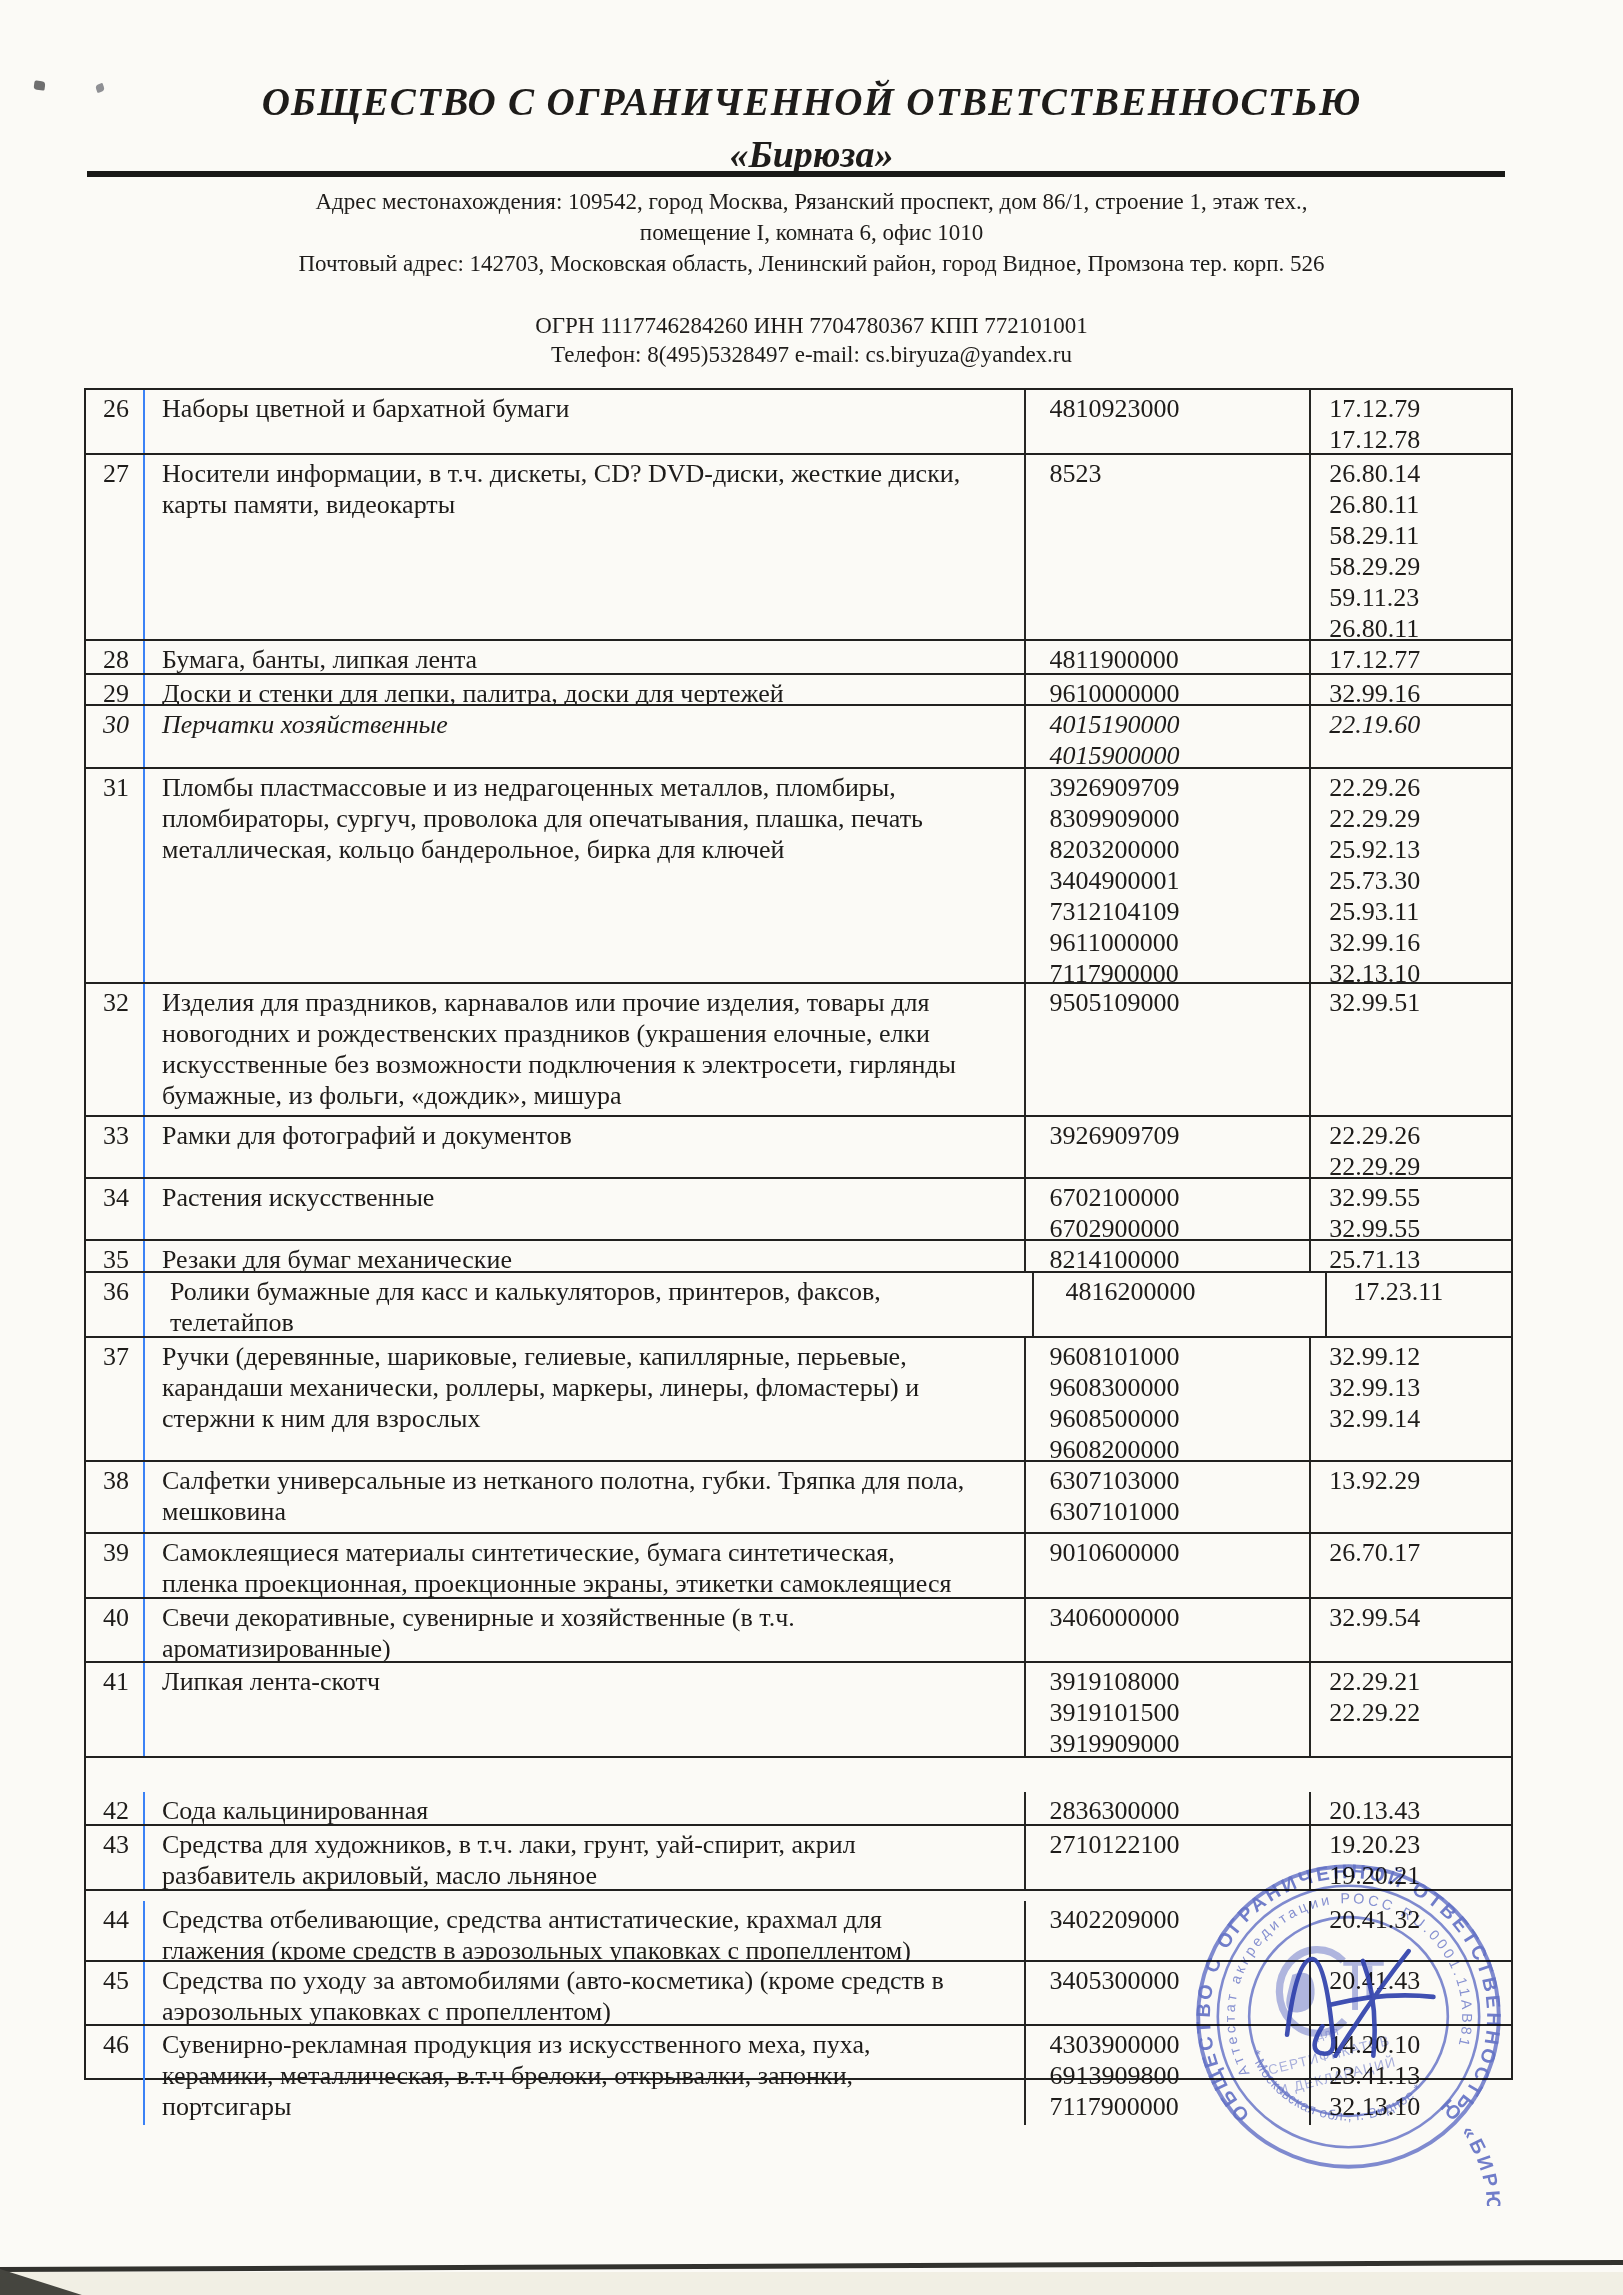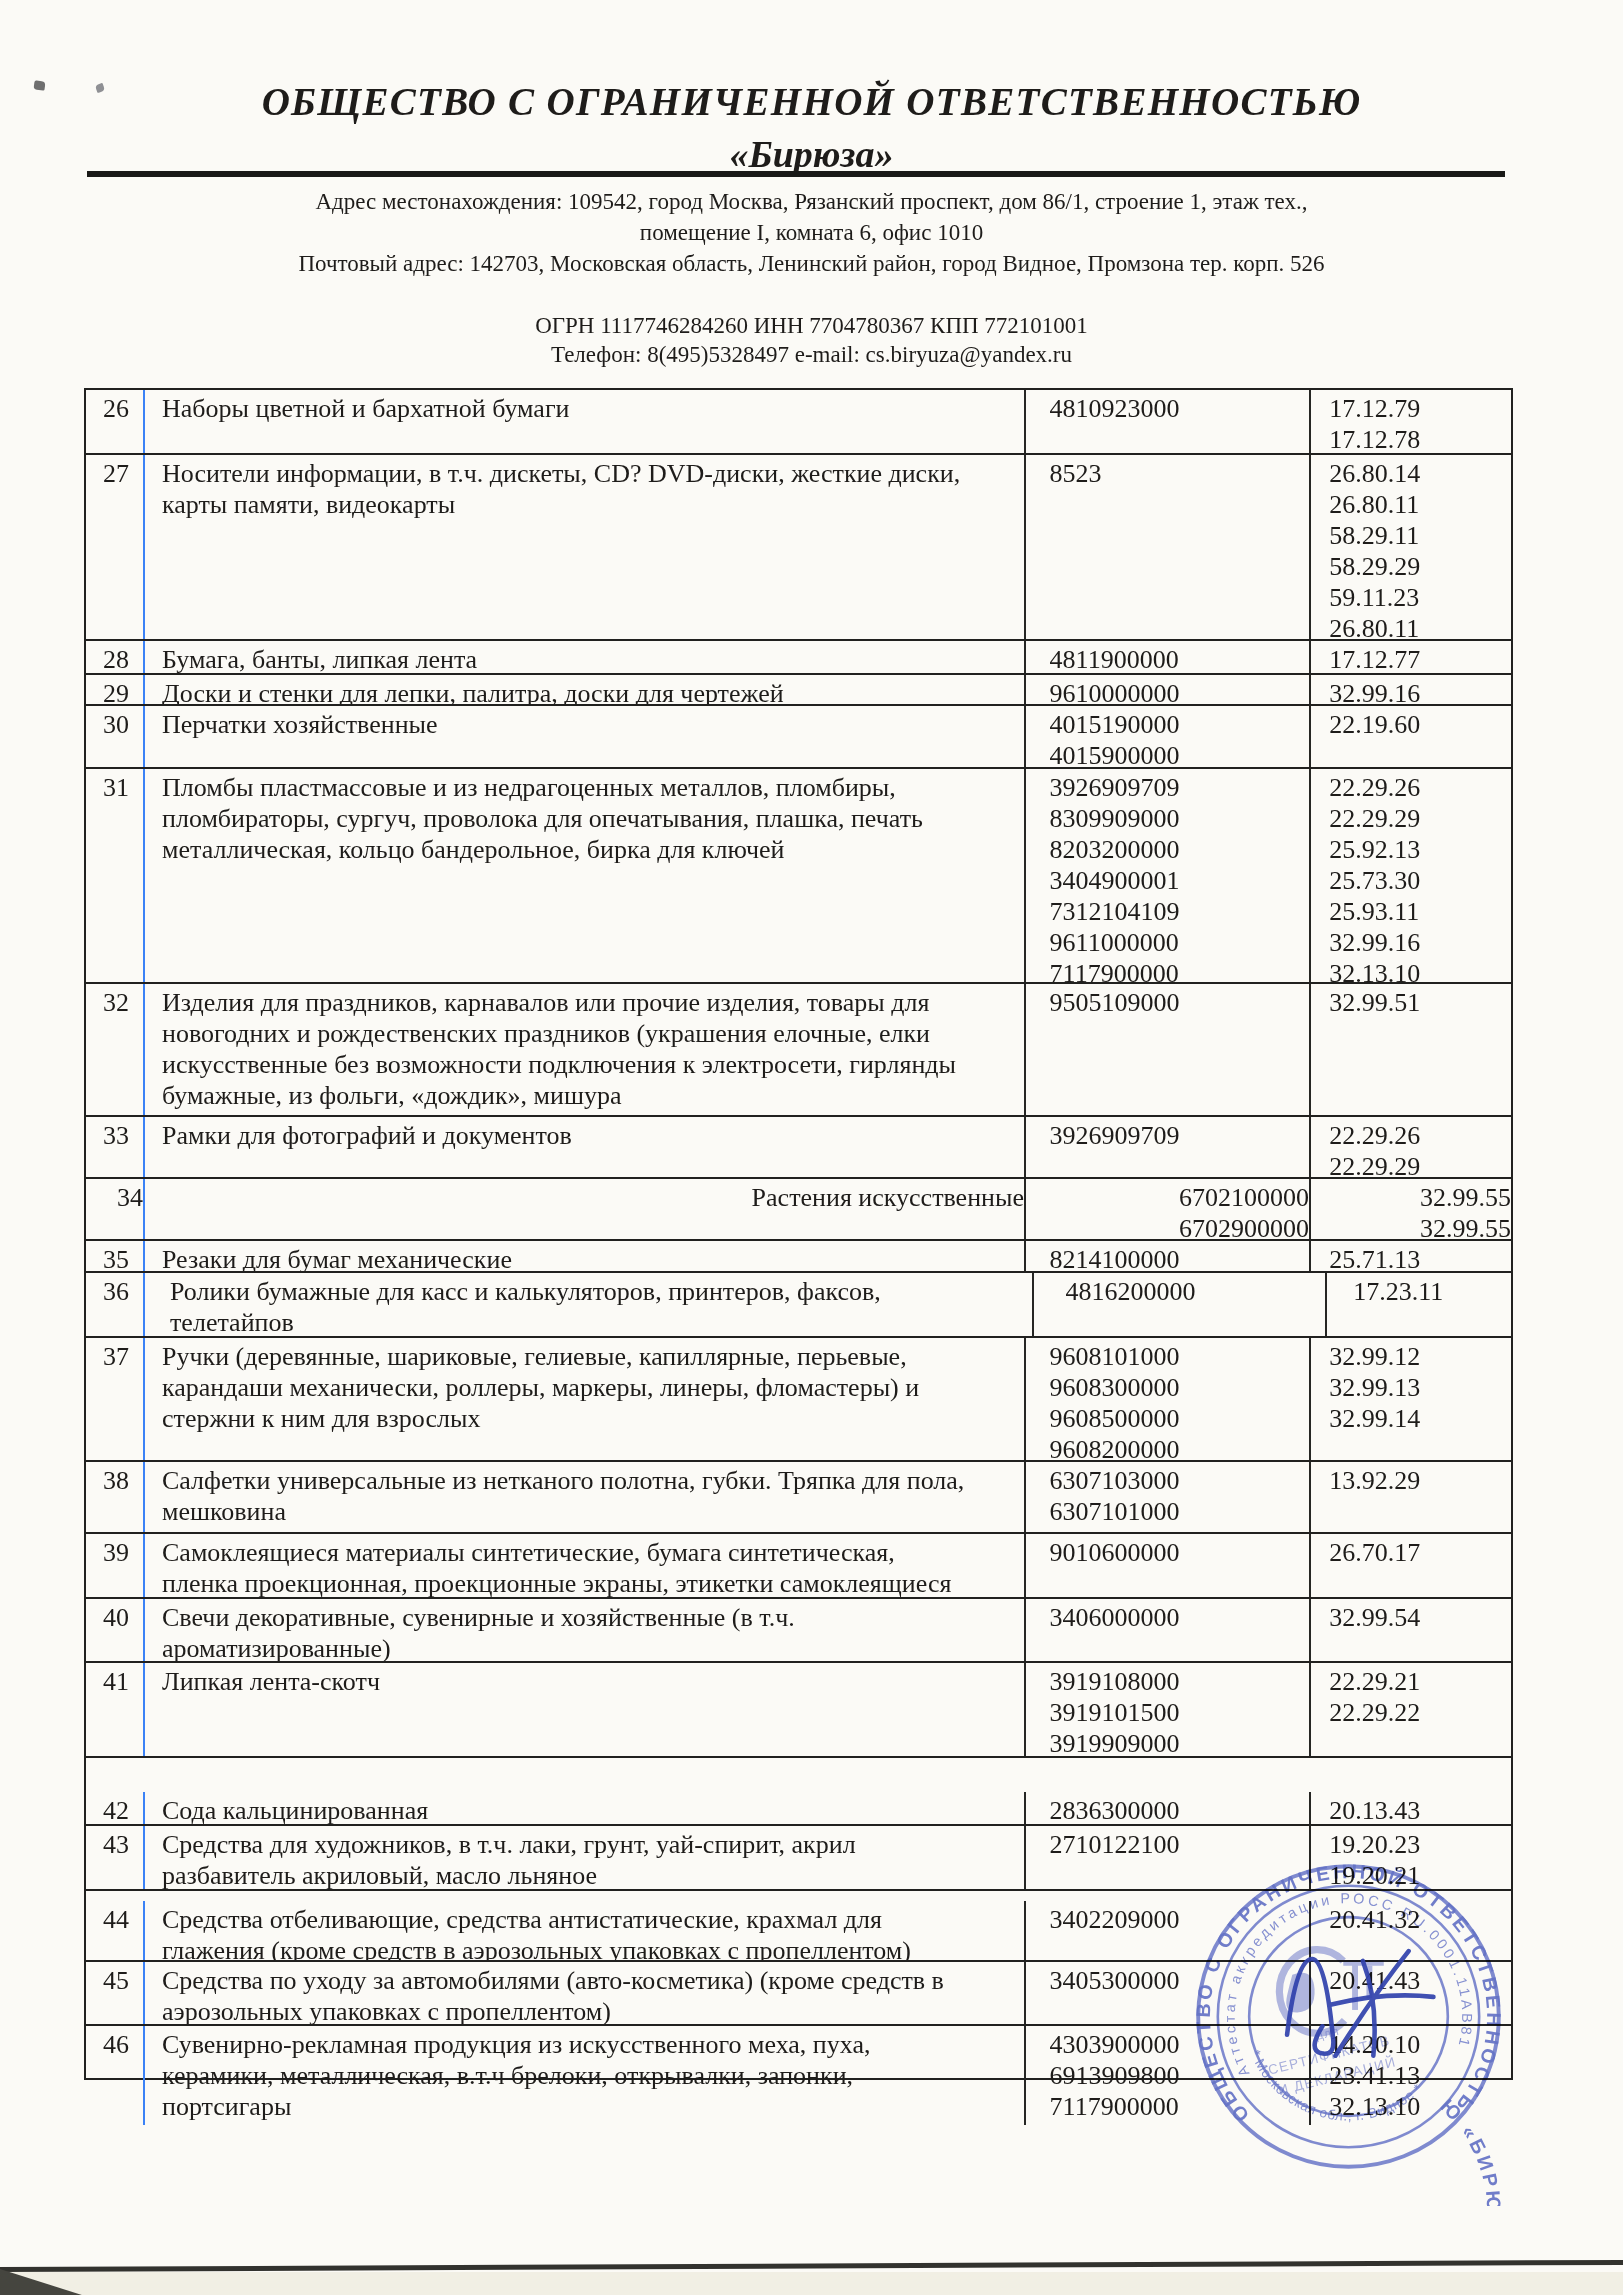--- a/index.html
+++ b/index.html
@@ -80,21 +80,21 @@
       <div class="tcell c1">Бумага, банты, липкая лента</div>
       <div class="tcell c2">4811900000</div>
       <div class="tcell c3">17.12.77</div>
     </div>
     <div class="trow" style="height: 31px;">
       <div class="tcell c0">29</div>
       <div class="tcell c1">Доски и стенки для лепки, палитра, доски для чертежей</div>
       <div class="tcell c2">9610000000</div>
       <div class="tcell c3">32.99.16</div>
     </div>
-    <div class="trow" style="height: 63px;">
+    <div class="trow" style="height: 63px; font-style: italic;">
       <div class="tcell c0">30</div>
       <div class="tcell c1">Перчатки хозяйственные</div>
       <div class="tcell c2">4015190000
 4015900000</div>
       <div class="tcell c3">22.19.60</div>
     </div>
     <div class="trow" style="height: 215px;">
       <div class="tcell c0">31</div>
       <div class="tcell c1">Пломбы пластмассовые и из недрагоценных металлов, пломбиры,
 пломбираторы, сургуч, проволока для опечатывания, плашка, печать
@@ -123,21 +123,21 @@
       <div class="tcell c2">9505109000</div>
       <div class="tcell c3">32.99.51</div>
     </div>
     <div class="trow" style="height: 62px;">
       <div class="tcell c0">33</div>
       <div class="tcell c1">Рамки для фотографий и документов</div>
       <div class="tcell c2">3926909709</div>
       <div class="tcell c3">22.29.26
 22.29.29</div>
     </div>
-    <div class="trow" style="height: 62px; text-align: right;">
+    <div class="trow" style="height: 62px;">
       <div class="tcell c0">34</div>
       <div class="tcell c1">Растения искусственные</div>
       <div class="tcell c2">6702100000
 6702900000</div>
       <div class="tcell c3">32.99.55
 32.99.55</div>
     </div>
     <div class="trow" style="height: 32px;">
       <div class="tcell c0">35</div>
       <div class="tcell c1">Резаки для бумаг механические</div>

